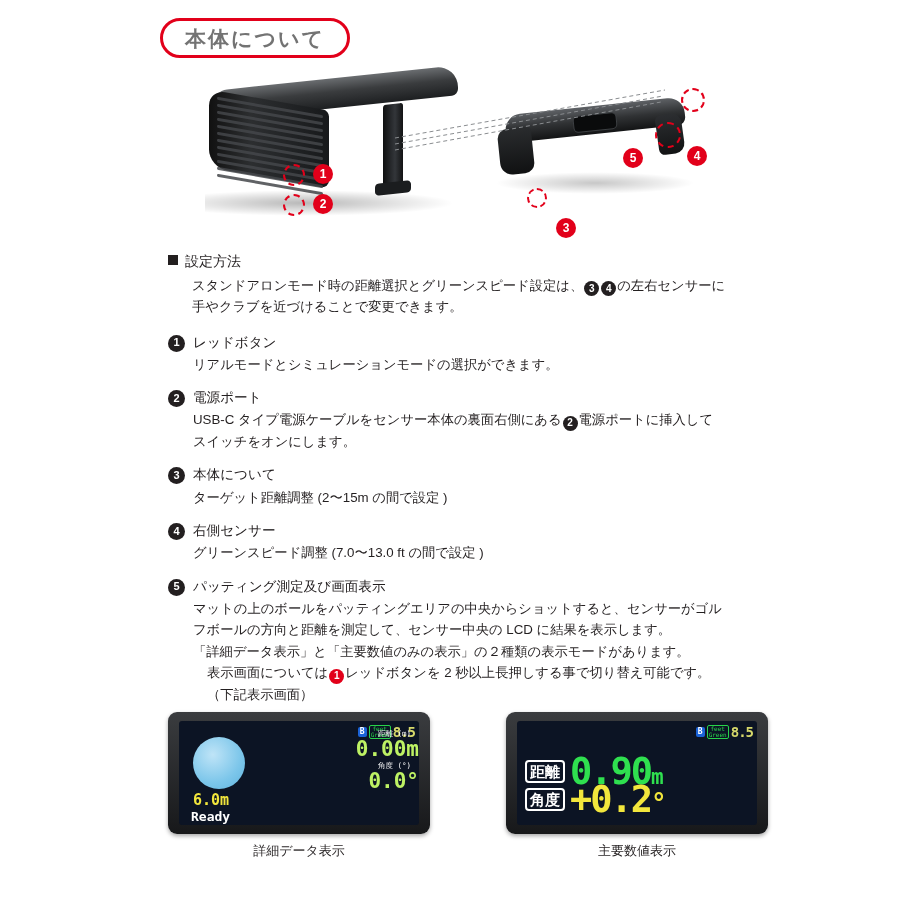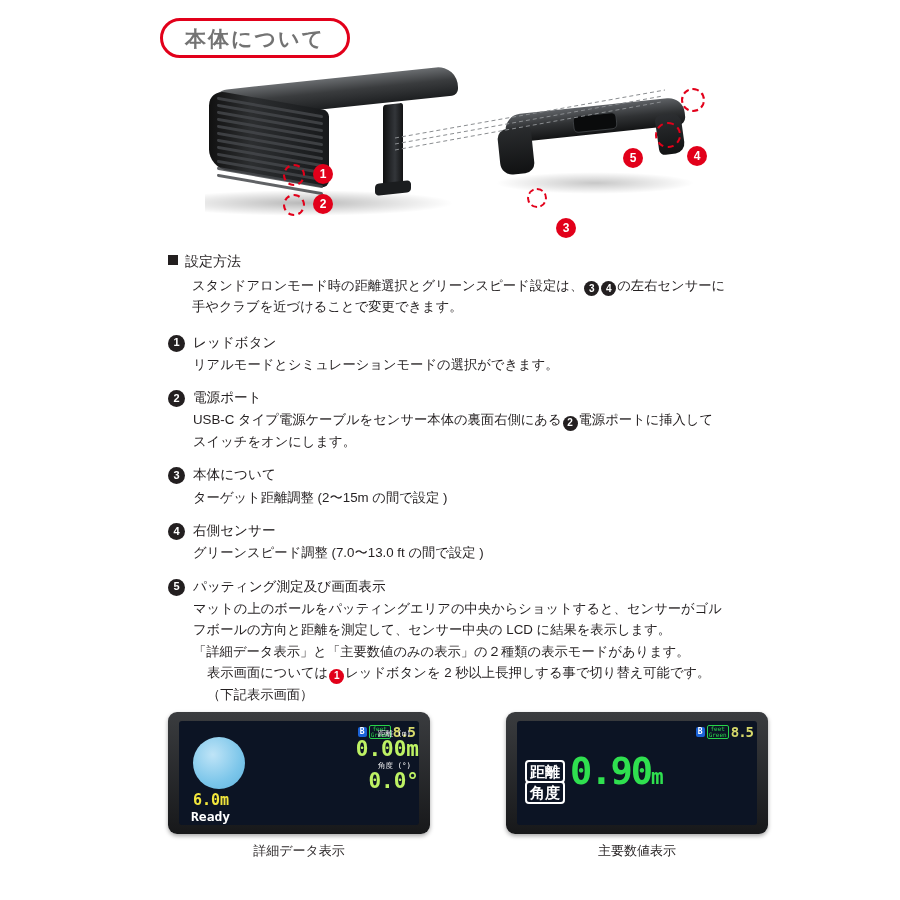--- a/index.html
+++ b/index.html
@@ -420,18 +420,19 @@
           <span class="b-num">8.5</span>
         </div>
 
         <div class="m-row r1">
           <span class="m-lab">距離</span>
           <span class="m-val"><span>0.90</span><span class="u">m</span></span>
         </div>
 
         <div class="m-row r2">
           <span class="m-lab">角度</span>
+          <span class="m-val2"><span>+0.2</span><span class="u">°</span></span>
         </div>
       </div>
     </div>
     <div class="caption">主要数値表示</div>
   </div>
 </div>
 
 </body></html>

